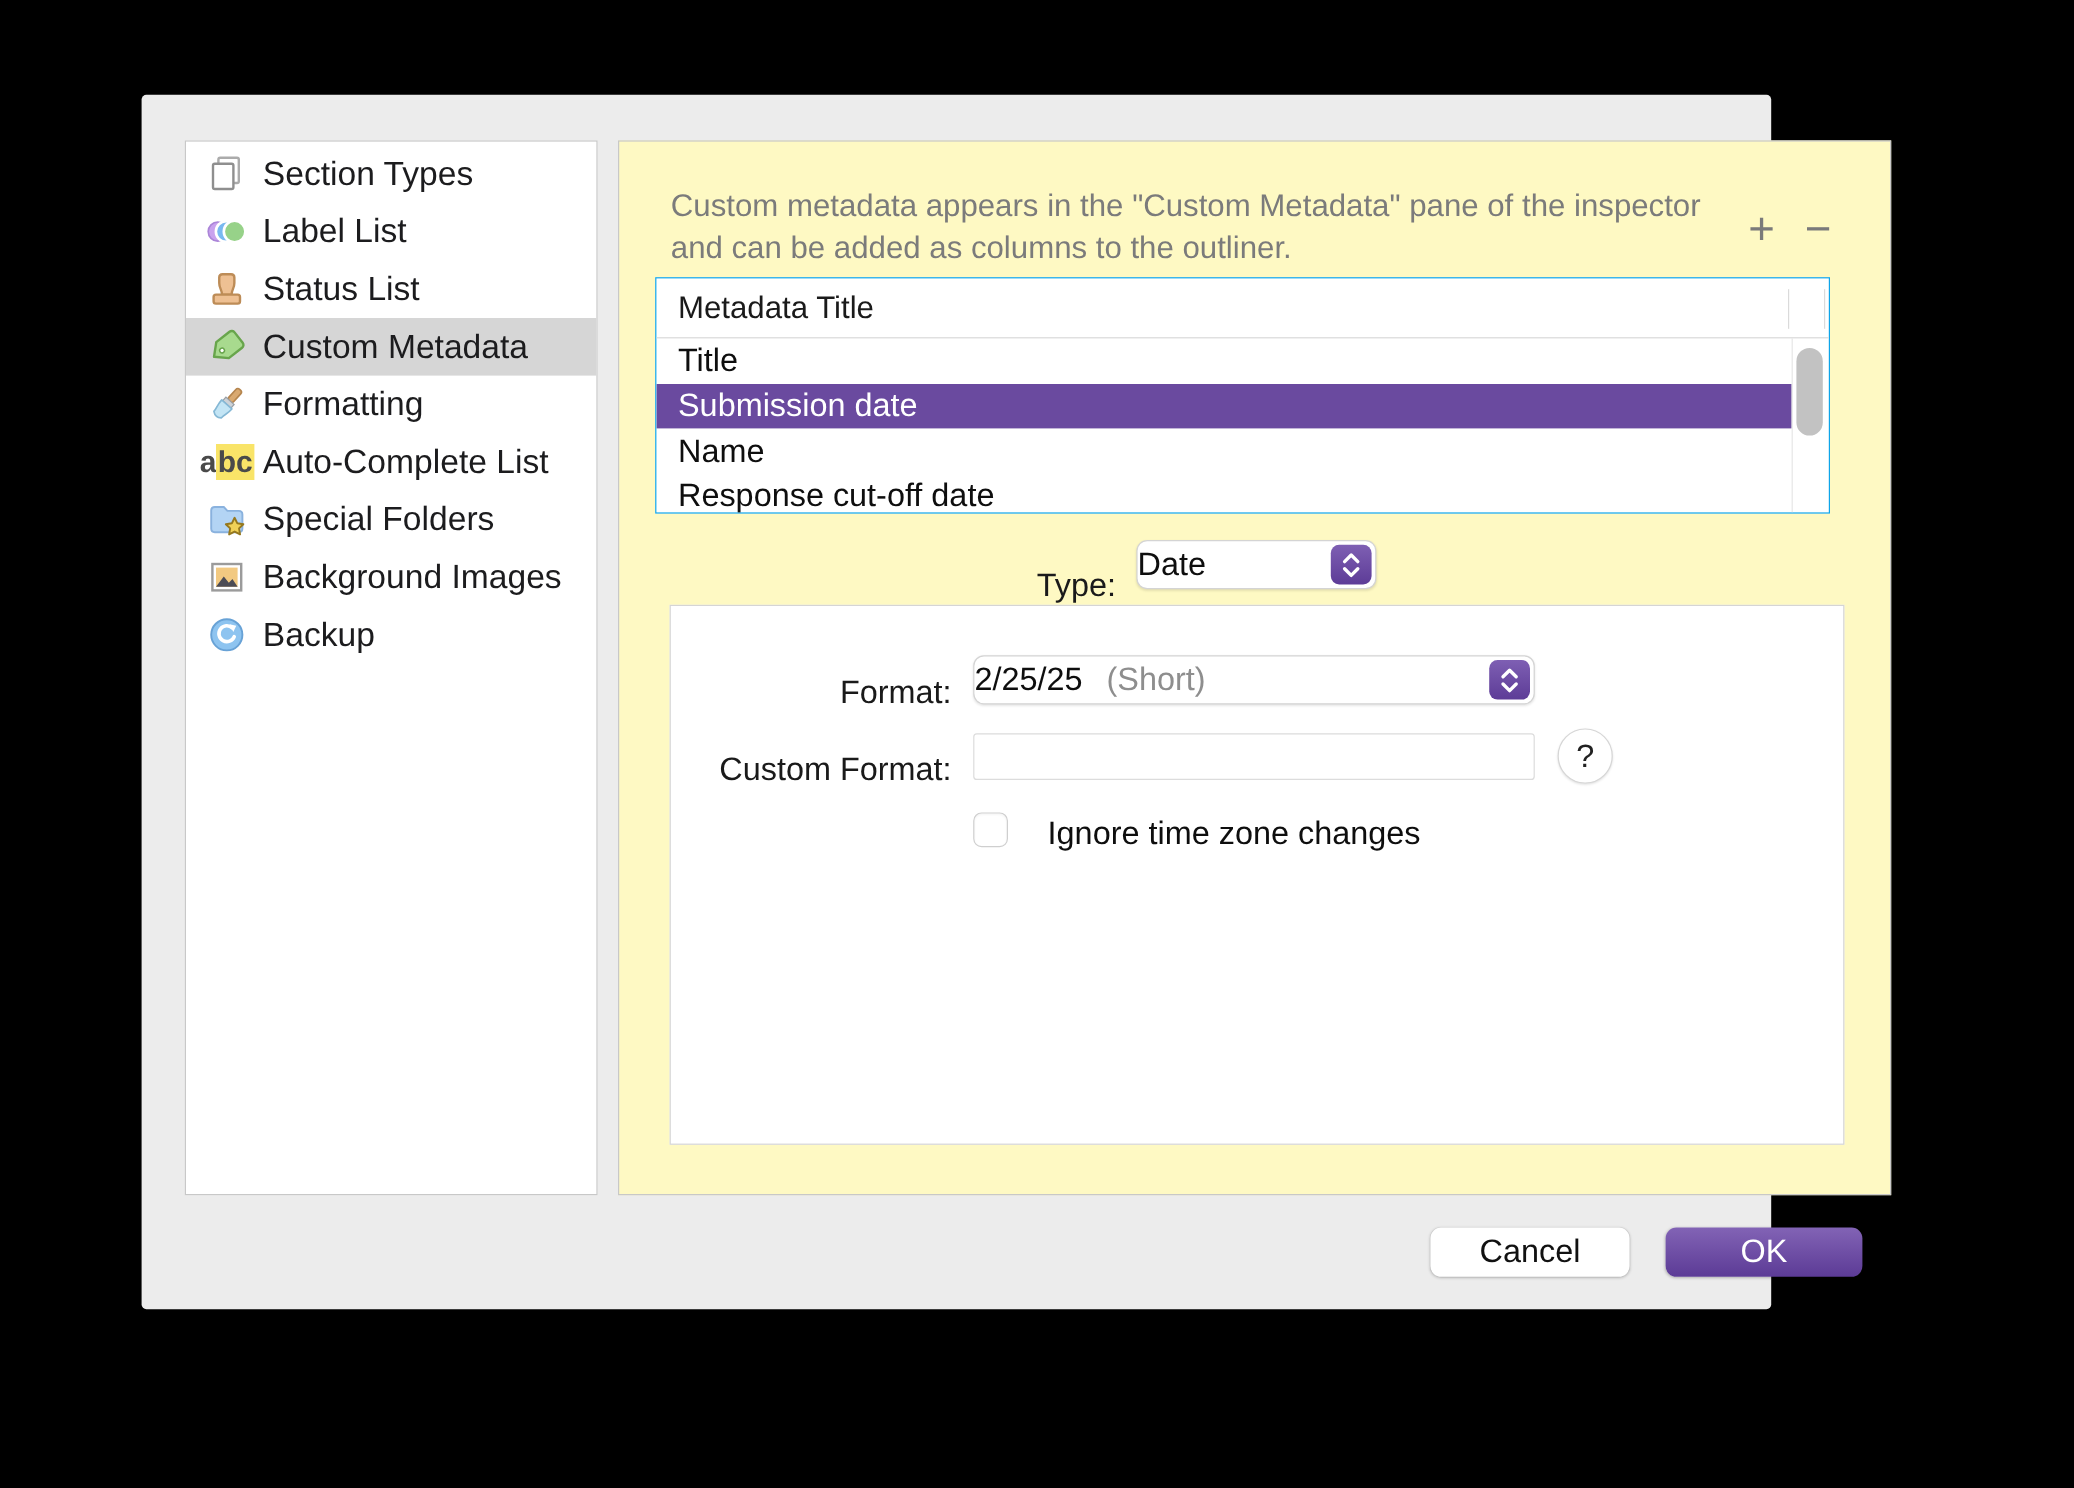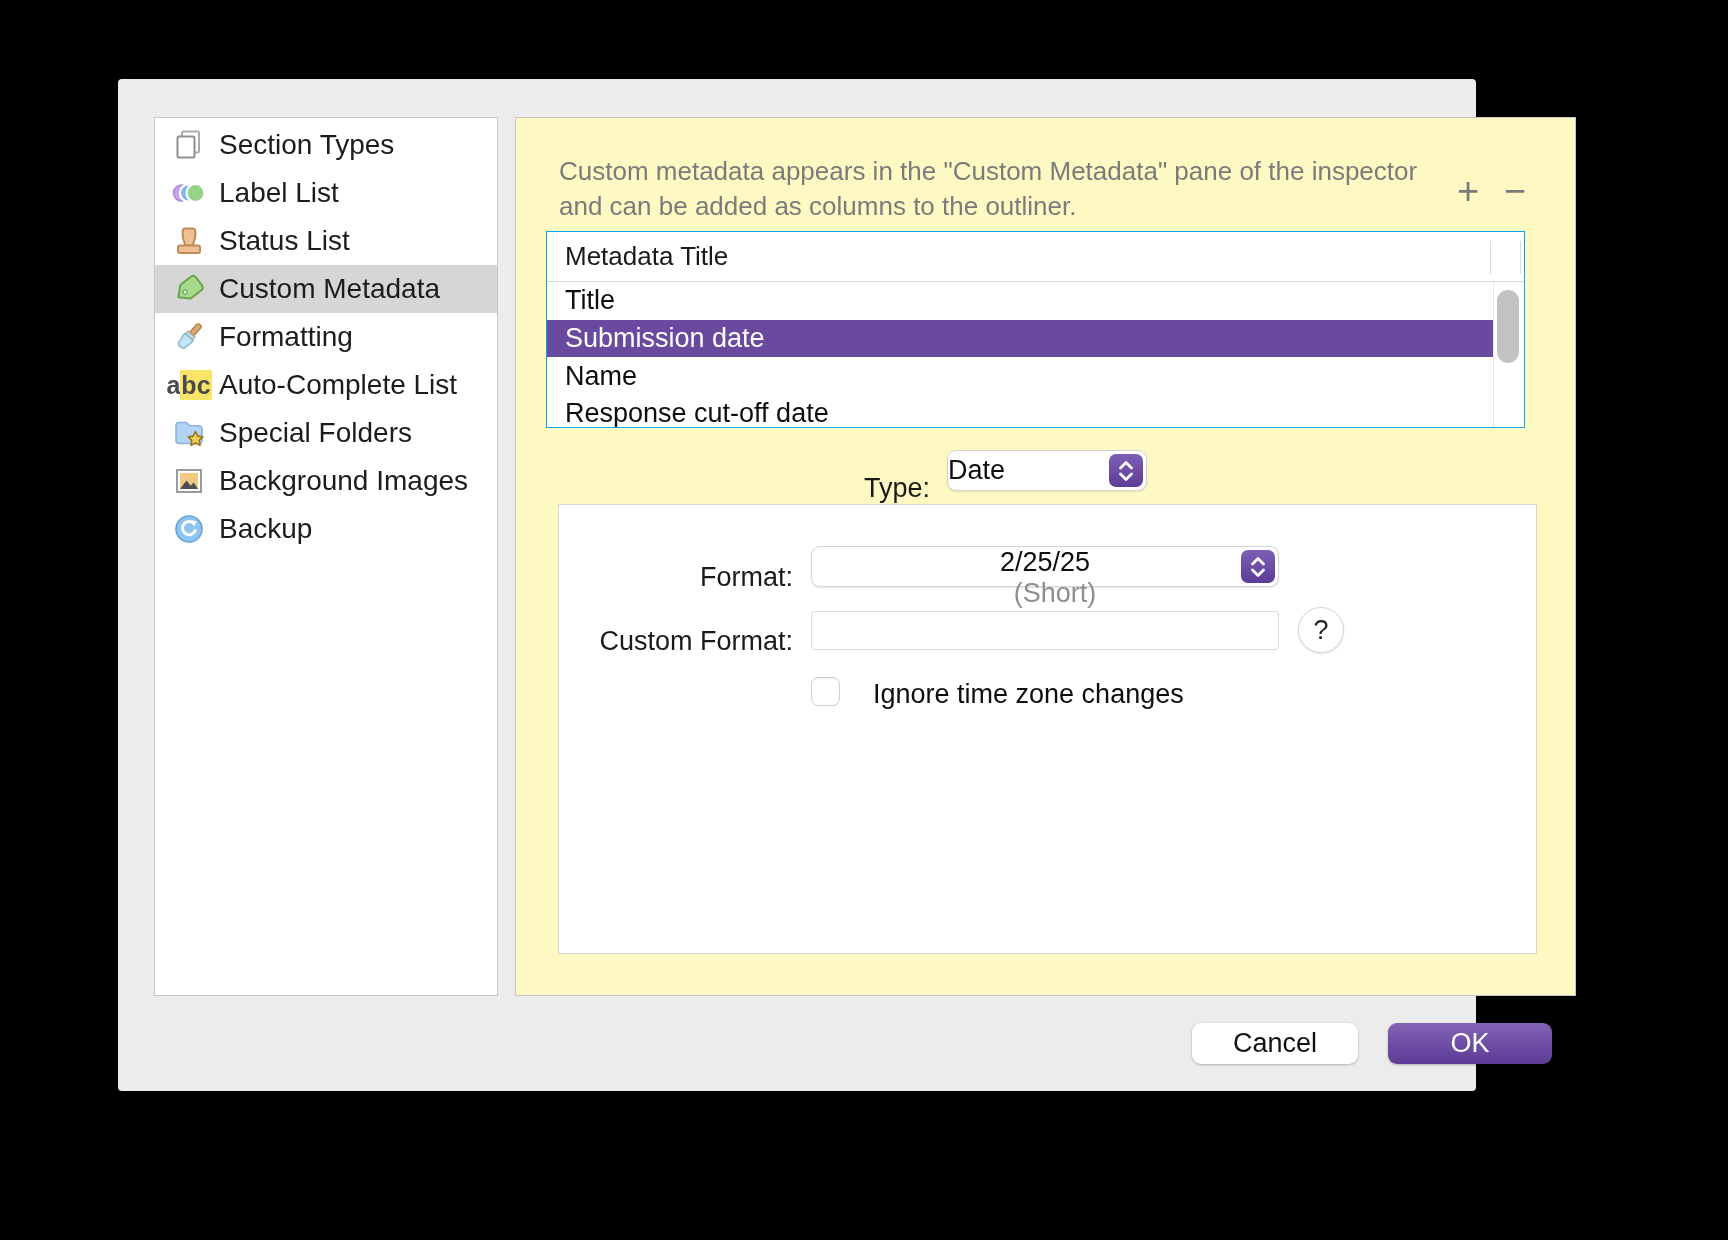--- a/index.html
+++ b/index.html
@@ -83,21 +83,21 @@
   .groupbox{
     position:absolute;left:42px;top:386px;width:979px;height:450px;
     border:1px solid #d5d5d5;box-sizing:border-box;background:#fff;
   }
   .gb-label{
     position:absolute;left:0;width:234px;text-align:right;
     font-size:27px;line-height:30px;color:#1a1a1a;white-space:nowrap;margin-top:10px;
   }
   .format-label{top:47px;}
   .cf-label{top:111px;}
-  .format-dd{left:252px;top:41px;width:468px;height:41px;flex-direction:column;}
+  .format-dd{left:252px;top:41px;width:468px;height:41px;}
   .dd-suffix{color:#8e8e8e;margin-left:20px;}
   .cf-field{
     position:absolute;left:252px;top:106px;width:468px;height:39px;
     background:#fff;border:1px solid #dcdcdc;border-radius:3px;box-sizing:border-box;
     font-size:26px;padding:0 10px;color:#111;outline:none;
     font-family:"Liberation Sans","DejaVu Sans",sans-serif;
   }
   .help-btn{
     position:absolute;left:739px;top:102px;width:46px;height:46px;border-radius:50%;
     background:#fff;border:1px solid #d6d6d6;box-shadow:0 1px 2px rgba(0,0,0,.12);

